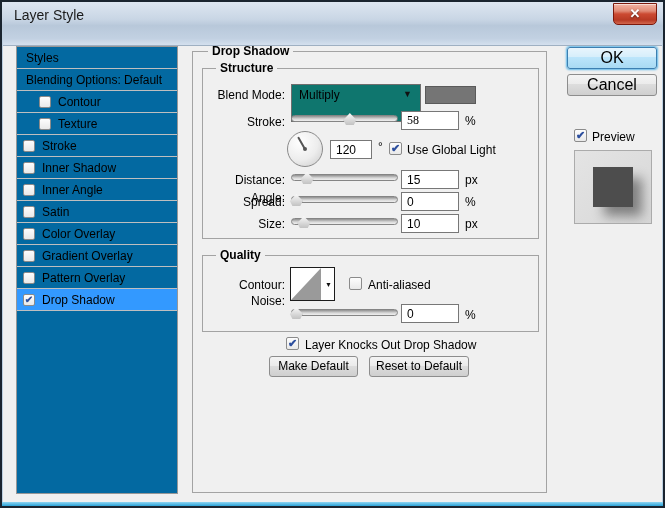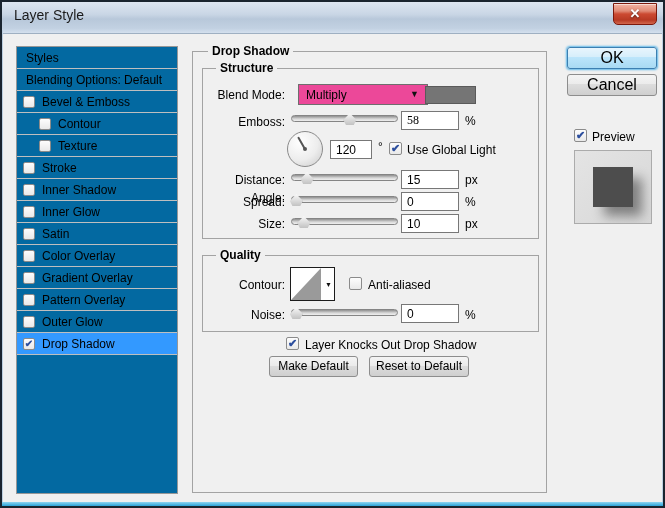--- a/index.html
+++ b/index.html
@@ -1,20 +1,20 @@
 <!DOCTYPE html>
 <html><head>
 <meta charset="utf-8">
 <style>
   html,body{margin:0;padding:0;background:#555;}
   *{box-sizing:border-box;font-family:"Liberation Sans",sans-serif;}
   .win{position:relative;width:665px;height:508px;background:#f0f0f0;overflow:hidden;
        border:2px solid #1a242f;}
   
-  .titlebar{position:absolute;left:0;top:0;right:0;height:32px;
+  .titlebar{position:absolute;left:0;top:0;right:0;height:44px;
     background:linear-gradient(#dde6f1 0%,#c9d6e5 40%,#b8c8da 55%,#c2d1e2 85%,#d4e0ee 100%);
     border-bottom:1px solid #9fb0c2;z-index:5;}
   .title-text{position:absolute;left:12px;top:5px;font-size:14px;color:#1b1b1b;}
   .close-btn{position:absolute;right:6px;top:1px;width:44px;height:22px;border-radius:0 0 5px 5px;
     background:linear-gradient(#f3b4a4 0%,#e08a75 35%,#cc4a32 50%,#b73a24 80%,#d2674d 100%);
     border:1px solid #7c190c;box-shadow:inset 0 1px 0 rgba(255,255,255,.55);cursor:pointer;
     text-align:center;z-index:6;}
   .close-x{color:#fff;font-size:13px;font-weight:bold;line-height:20px;text-shadow:0 1px 2px rgba(0,0,0,.6);}
   .bottom-strip{position:absolute;left:0;right:0;bottom:0;height:4px;
     background:linear-gradient(#8ed5f2,#2ba3d8);z-index:5;}
@@ -44,21 +44,21 @@
   .grouplabel{position:absolute;font-size:12px;font-weight:bold;color:#000;background:#f0f0f0;
     padding:0 4px;z-index:3;white-space:nowrap;}
 
   .flabel{position:absolute;left:187px;width:96px;text-align:right;font-size:12px;color:#000;z-index:3;white-space:nowrap;}
   .ftext{position:absolute;font-size:12px;color:#000;z-index:3;white-space:nowrap;}
 
   .val{position:absolute;width:58px;height:19px;border:1px solid #777;background:#fff;
     font-size:12px;padding:0 0 0 5px;z-index:3;}
   .val.angle{width:42px;}
 
-  .combo{position:absolute;left:296px;top:82px;width:130px;height:21px;background:#ec4899;
+  .combo{position:absolute;left:289px;top:82px;width:130px;height:38px;background:#0f766e;
     border:1px solid #6e6e6e;z-index:3;cursor:pointer;}
   .combo .ctext{position:absolute;left:7px;top:3px;font-size:12px;}
   .combo .carrow{position:absolute;right:8px;top:4px;font-size:9px;color:#111;}
 
   .swatch{position:absolute;left:423px;top:84px;width:51px;height:18px;border:1px solid #5a5a5a;z-index:3;cursor:pointer;}
 
   .slider{position:absolute;width:107px;height:13px;z-index:3;cursor:pointer;}
   .slider .track{position:absolute;left:0;right:0;top:3px;height:7px;border-radius:4px;
     background:linear-gradient(#8f8f8f,#d9d9d9 60%,#efefef);border:1px solid #858585;}
   .slider .thumb{position:absolute;top:1px;width:13px;height:12px;transform:translateX(-50%);
@@ -108,84 +108,76 @@
   <div class="edgeR"></div>
   <div class="bottom-strip"></div>
 
   <div class="sidebar">
     <div class="side-row">
       <span class="lbl">Styles</span>
     </div>
     <div class="side-row">
       <span class="lbl">Blending Options: Default</span>
     </div>
-    <div class="side-row has-cb">
-      <span class="cb small"></span>
-      <span class="lbl">Bevel &amp; Emboss</span>
-    </div>
     <div class="side-row has-cb indent">
       <span class="cb small"></span>
       <span class="lbl">Contour</span>
     </div>
     <div class="side-row has-cb indent">
       <span class="cb small"></span>
       <span class="lbl">Texture</span>
     </div>
     <div class="side-row has-cb">
       <span class="cb small"></span>
       <span class="lbl">Stroke</span>
     </div>
     <div class="side-row has-cb">
       <span class="cb small"></span>
       <span class="lbl">Inner Shadow</span>
     </div>
     <div class="side-row has-cb">
       <span class="cb small"></span>
-      <span class="lbl">Inner Glow</span>
+      <span class="lbl">Inner Angle</span>
     </div>
     <div class="side-row has-cb">
       <span class="cb small"></span>
       <span class="lbl">Satin</span>
     </div>
     <div class="side-row has-cb">
       <span class="cb small"></span>
       <span class="lbl">Color Overlay</span>
     </div>
     <div class="side-row has-cb">
       <span class="cb small"></span>
       <span class="lbl">Gradient Overlay</span>
     </div>
     <div class="side-row has-cb">
       <span class="cb small"></span>
       <span class="lbl">Pattern Overlay</span>
-    </div>
-    <div class="side-row has-cb">
-      <span class="cb small"></span>
-      <span class="lbl">Outer Glow</span>
     </div>
     <div class="side-row has-cb selected" style="background: rgb(51, 153, 255);">
       <span class="cb small">✔</span>
       <span class="lbl">Drop Shadow</span>
     </div>
   </div>
 
   <div class="groupbox" style="left:190px;top:49px;width:355px;height:442px;"></div>
   <div class="grouplabel" style="left:206px;top:42px;">Drop Shadow</div>
 
   <div class="groupbox" style="left:200px;top:66px;width:337px;height:171px;"></div>
   <div class="grouplabel" style="left:214px;top:59px;">Structure</div>
 
   <div class="flabel" style="top:86px;">Blend Mode:</div>
   <div class="combo">
     <span class="ctext">Multiply</span>
     <span class="carrow">▼</span>
   </div>
   <div class="swatch" style="background: rgb(117, 117, 117);"></div>
 
-  <div class="flabel" style="top:113px;">Emboss:</div>
+  <div class="flabel" style="top:113px;">Stroke:</div>
   <div class="slider" style="left:289px;top:110px;">
     <div class="track"></div>
     <div class="thumb" style="left: 55%;"></div>
   </div>
   <input class="val" style="left: 399px; top: 109px; font-family: Liberation Serif, serif;" value="58">
   <div class="ftext" style="left:463px;top:112px;">%</div>
 
   <div class="flabel" style="top:141px;margin-top:48px;">Angle:</div>
   <div class="dial">
     <div class="needle" style="transform: rotate(-30deg);"></div>
@@ -229,21 +221,21 @@
       <svg width="30" height="32" viewBox="0 0 30 32">
         <rect x="0" y="0" width="30" height="32" fill="#ffffff"></rect>
         <polygon points="0,32 30,0 30,32" fill="#9a9a9a"></polygon>
       </svg>
     </div>
     <span class="contour-arrow">▼</span>
   </div>
   <div class="cb abs" style="left:347px;top:275px;"></div>
   <div class="ftext" style="left:366px;top:276px;">Anti-aliased</div>
 
-  <div class="flabel" style="top:306px;">Noise:</div>
+  <div class="flabel" style="top:292px;">Noise:</div>
   <div class="slider" style="left:289px;top:304px;">
     <div class="track"></div>
     <div class="thumb" style="left: 5%;"></div>
   </div>
   <input class="val" style="left: 399px; top: 302px;" value="0">
   <div class="ftext" style="left:463px;top:306px;">%</div>
 
   <div class="cb abs" style="left:284px;top:335px;">✔</div>
   <div class="ftext" style="left:303px;top:336px;">Layer Knocks Out Drop Shadow</div>
   <div class="pbtn" style="left:267px;top:354px;width:89px;">Make Default</div>

